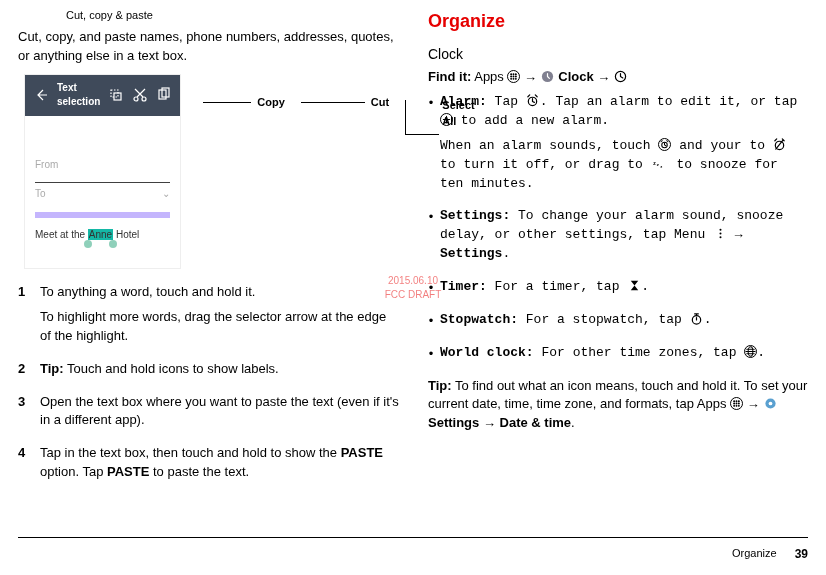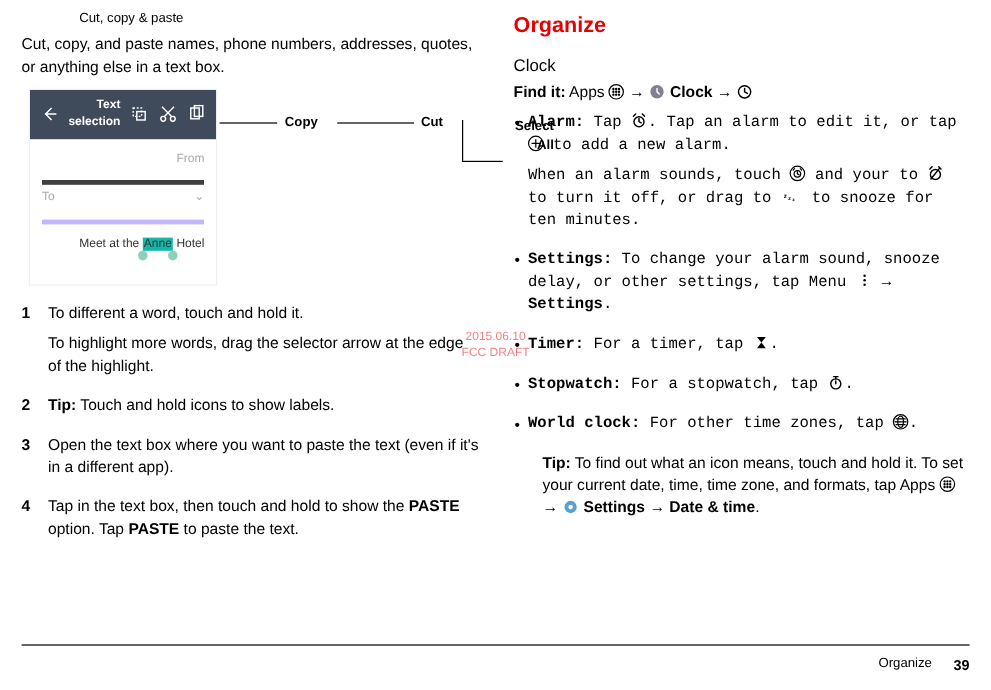--- a/index.html
+++ b/index.html
@@ -20,41 +20,41 @@
   .col-r { max-width: 382px; }
 
   h2.section { font-size: 11px; font-weight: 400; margin-bottom: 4px; margin-left: 48px; }
   h1.organize { font-size: 18px; font-weight: 700; color: #e60000; margin-bottom: 10px; }
   h3.sub { font-size: 14px; font-weight: 400; margin-bottom: 4px; }
 
   p { margin-bottom: 6px; }
   .bold { font-weight: 700; }
 
   
-  .mock-wrap { display:flex; align-items:flex-start; gap:2px; margin: 8px 0 14px 0; padding-left: 6px; text-align: right;}
+  .mock-wrap { display:flex; align-items:flex-start; gap:22px; margin: 8px 0 14px 0; padding-left: 6px;}
   .phone {
     width: 190px;
     border: 1px solid #eee;
     background: #fff;
     font-size: 10px;
   }
   .phone-top {
     background: #3f4a5a;
     color: #fff;
     display: flex;
     align-items: center;
     padding: 6px 8px;
     gap: 8px;
   }
   .title-sel { font-size: 10px; font-weight: 700; flex: 1; }
   .phone-top .icon { width: 16px; height: 16px; display:inline-flex; align-items:center; justify-content:center; }
   .phone-top svg { stroke: #fff; fill: none; stroke-width: 1.2; }
   .phone-body { padding: 6px 10px; color: #aaa; }
-  .phone-from { border-bottom: 4px solid #404040; padding: 4px 0 10px 0; font-size: 10px;}
-  .phone-to { border-bottom: 4px solid #c4b5fd; padding: 4px 0 10px 0; display:flex; justify-content:space-between; font-size:10px;}
+  .phone-from { border-bottom: 1px solid #404040; padding: 4px 0 10px 0; font-size: 10px; margin-top: 32px;}
+  .phone-to { border-bottom: 6px solid #c4b5fd; padding: 4px 0 10px 0; display:flex; justify-content:space-between; font-size:10px;}
   .phone-meet { color: #333; padding: 10px 0 20px 0; font-size:10px; position:relative;}
   .hl { background: #14b8a6; padding: 0 1px; position: relative;}
   .handle { position:absolute; width:8px; height:8px; background:#8fd0ba; border-radius:50%;}
   .handle.left { left:-4px; bottom:-8px;}
   .handle.right { right:-4px; bottom:-8px;}
 
   .callouts { display:flex; flex-direction:row; gap: 16px; padding-top:2px;}
   .callout-row { display:flex; align-items:center; gap:6px;}
   .line { border-top:1px solid #000; height:0;}
   .line1 { width: 48px;}
@@ -173,21 +173,21 @@
               <div class="line3b"></div>
             </div>
           <div class="callout-label" style="margin-top:28px; margin-left:4px;">Select All</div>
         </div>
       </div>
     </div>
 
     <div class="step">
       <div class="step-num">1</div>
       <div class="step-body">
-        <p>To different a word, touch and hold it.</p>
+        <p>To anything a word, touch and hold it.</p>
         <p>To highlight more words, drag the selector arrow at the edge of the highlight.</p>
       </div>
     </div>
     <div class="step">
       <div class="step-num">2</div>
       <div class="step-body">
         <p><span class="bold">Tip:</span><span> Touch and hold icons to show labels.</span></p>
       </div>
     </div>
     <div class="step">
@@ -336,21 +336,21 @@
                 <svg viewBox="0 0 14 14">
                   <ellipse cx="7" cy="7" rx="3" ry="6"></ellipse>
                   <path d="M1 7 H13 M2.2 4 H11.8 M2.2 10 H11.8"></path>
                 </svg>
               </span><span>.</span>
           </p>
         </div>
       </div>
     </div>
 
-    <p style="margin-top:4px;margin-left:24px;">
+    <p style="margin-top:4px;">
       <span class="bold">Tip:</span><span> To find out what an icon means, touch and hold it. To set your current date, time, time zone, and formats, tap Apps </span>
       <span class="ic ring">
           <svg viewBox="0 0 14 14">
             <circle cx="4" cy="4" r="0.6" fill="#000"></circle>
             <circle cx="7" cy="4" r="0.6" fill="#000"></circle>
             <circle cx="10" cy="4" r="0.6" fill="#000"></circle>
             <circle cx="4" cy="7" r="0.6" fill="#000"></circle>
             <circle cx="7" cy="7" r="0.6" fill="#000"></circle>
             <circle cx="10" cy="7" r="0.6" fill="#000"></circle>
             <circle cx="4" cy="10" r="0.6" fill="#000"></circle>

